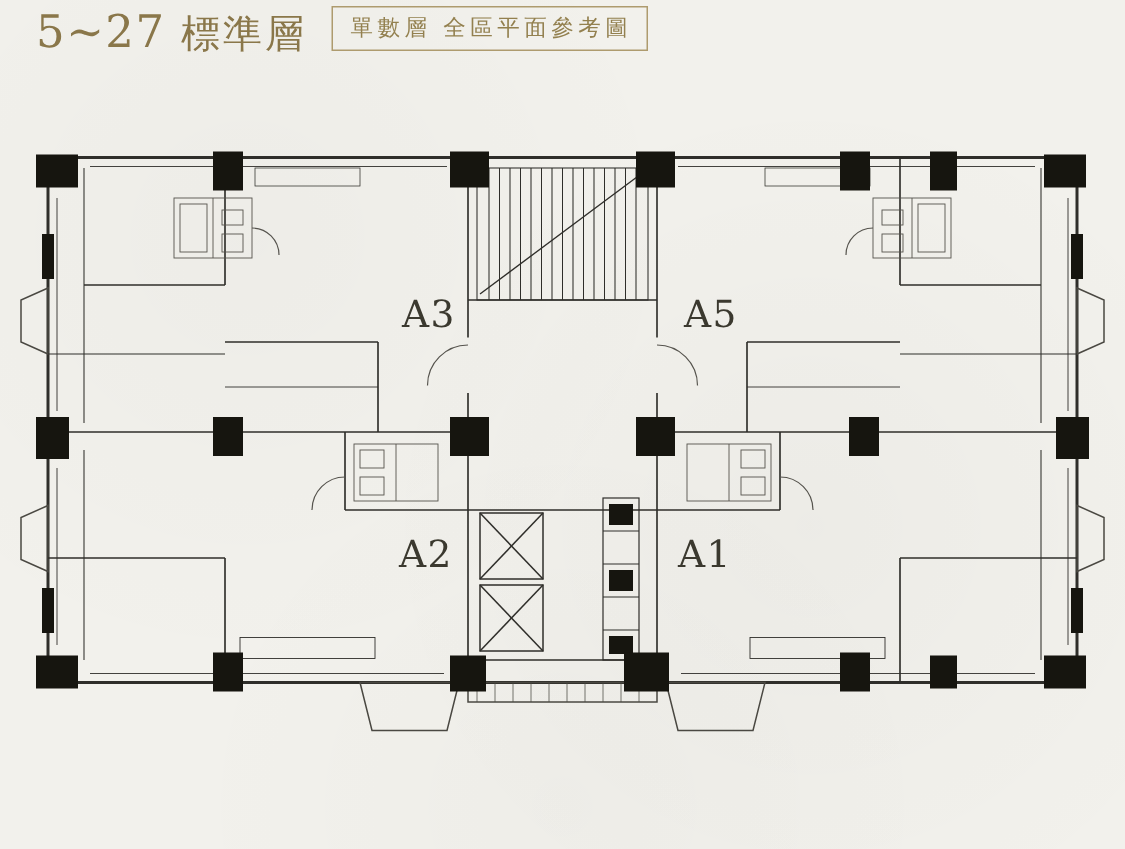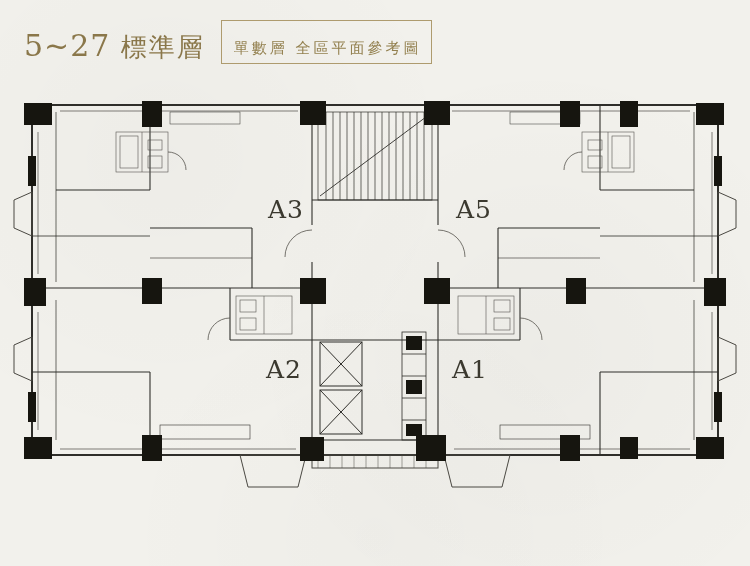--- a/index.html
+++ b/index.html
@@ -11,33 +11,33 @@
   }
   .page{
     position:relative;width:750px;height:566px;overflow:hidden;
     background:
       radial-gradient(circle at 22% 28%, rgba(0,0,0,0.018), transparent 42%),
       radial-gradient(circle at 72% 62%, rgba(0,0,0,0.022), transparent 46%),
       radial-gradient(circle at 50% 95%, rgba(0,0,0,0.015), transparent 40%),
       #f2f1ec;
   }
   .header{
-    position:absolute;top:20px;left:24px;
-    display:flex;align-items:flex-end;gap:16px;
+    position:absolute;top:4px;left:24px;
+    display:flex;align-items:flex-start;gap:16px;
   }
   .title{
     margin:0;font-weight:500;color:#8a774a;
     font-family:"DejaVu Serif", serif;
     font-size:26px;letter-spacing:2px;line-height:1.2;
   }
   .title .num{font-size:30px;letter-spacing:1px;}
   .tag{
     border:1px solid #ae9b6e;color:#93804f;
     font-size:15px;letter-spacing:3px;
-    padding:17px 10px 4px 12px;line-height:1.4;
+    padding:3px 10px 4px 12px;line-height:1.4;
     font-family:"DejaVu Serif", serif;
     white-space:nowrap;
   }
   .plan-svg{position:absolute;left:0;top:0;}
   text{font-family:"DejaVu Serif", serif;}
 </style>
 </head>
 <body>
 
 <div class="page">

